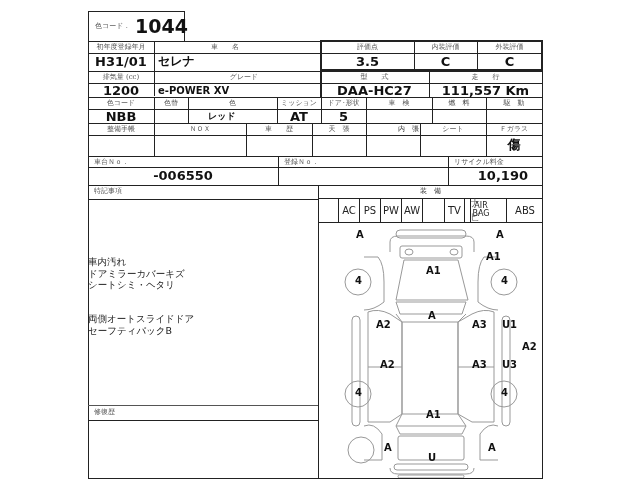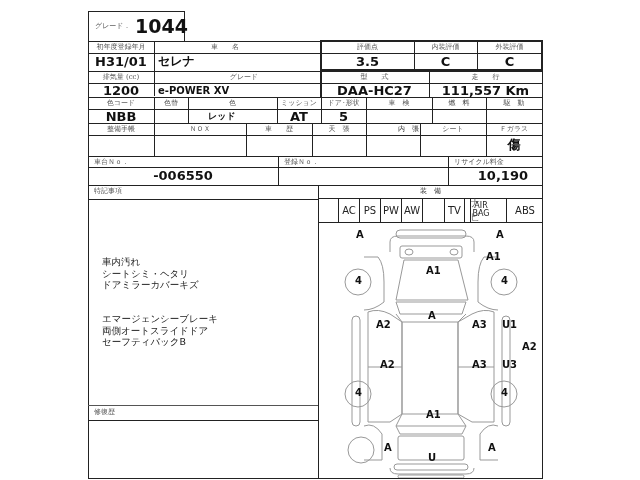--- a/index.html
+++ b/index.html
@@ -12,29 +12,29 @@
   .lbl-left { text-align:left; padding-left:6px; }
   .val { font-weight:bold; font-size:13px; text-align:center; line-height:17px; white-space:nowrap; overflow:hidden; }
   .val-left { text-align:left; padding-left:4px; }
   .val-sm { font-size:9px; }
   .hl { border-top:1px solid #222; }
   .vl { border-left:1px solid #222; }
   .thick { border:2px solid #222; }
   .equip { font-size:10px; text-align:center; color:#222; display:flex; align-items:center; justify-content:center; }
   .equip-small { font-size:8px; line-height:8px; }
   .equip-nav { color:#666; }
-  .notes { font-size:9.5px; line-height:11.5px; color:#222; padding-left:14px; }
+  .notes { font-size:9.5px; line-height:11.5px; color:#222; padding-left:0; }
   .mark { font-weight:bold; font-size:10px; color:#111; }
   .tyre { font-weight:bold; font-size:10px; }
 </style>
 </head>
 <body>
 
 <div class="abs box" style="left:88px;top:11px;width:97px;height:31px;border-width:1px;">
-  <span class="abs" style="left:6px;top:9px;font-family:'DejaVu Serif',serif;font-size:7px;color:#555;">グレード．</span>
+  <span class="abs" style="left:6px;top:9px;font-family:'DejaVu Serif',serif;font-size:7px;color:#555;">色コード．</span>
   <span class="abs" style="left:46px;top:3px;font-size:19px;font-weight:bold;">1044</span>
 </div>
 
 <div class="abs" style="left:88px;top:41px;width:455px;height:438px;border-left:1px solid #222;border-right:1px solid #222;"></div>
 
 <div class="abs hl" style="left:88px;top:41px;width:233px;"></div>
 <div class="abs lbl" style="left:88px;top:41px;width:66px;">初年度登録年月</div>
 <div class="abs lbl" style="left:154px;top:41px;width:142px;">車　　名</div>
 <div class="abs vl" style="left:154px;top:41px;height:55px;"></div>
 <div class="abs hl" style="left:88px;top:53px;width:233px;"></div>
@@ -137,25 +137,24 @@
   <div class="abs equip vl" style="left:104px;top:0;width:22px;height:24px;"></div>
   <div class="abs equip vl" style="left:126px;top:0;width:20px;height:24px;">TV</div>
   <div class="abs equip vl equip-nav" style="left:146px;top:0;width:21px;height:24px;">ナビ</div>
   <div class="abs equip vl equip-small" style="left:152px;top:0;width:21px;height:24px;">AIR BAG</div>
   <div class="abs equip vl" style="left:188px;top:0;width:37px;height:24px;">ABS</div>
 </div>
 <div class="abs hl" style="left:318px;top:222px;width:225px;"></div>
 
 <div class="abs notes" style="left:88px;top:256px;width:228px;">
   <div>車内汚れ</div>
+  <div>ドアミラーカバーキズ</div>
   <div>シートシミ・ヘタリ</div>
-  <div>ドアミラーカバーキズ</div>
 </div>
 <div class="abs notes" style="left:88px;top:313px;width:228px;">
-  <div>エマージェンシーブレーキ</div>
   <div>両側オートスライドドア</div>
   <div>セーフティパックB</div>
 </div>
 
 <div class="abs" style="left:88px;top:405px;width:230px;border-top:1px solid #555;"></div>
 <div class="abs lbl lbl-left" style="left:88px;top:406px;width:230px;">修復歴</div>
 <div class="abs hl" style="left:88px;top:420px;width:230px;"></div>
 <div class="abs hl" style="left:88px;top:478px;width:455px;"></div>
 
 <svg class="abs" style="left:318px;top:222px;" width="225" height="256" viewBox="0 0 225 256" fill="none" stroke="#999" stroke-width="1">

